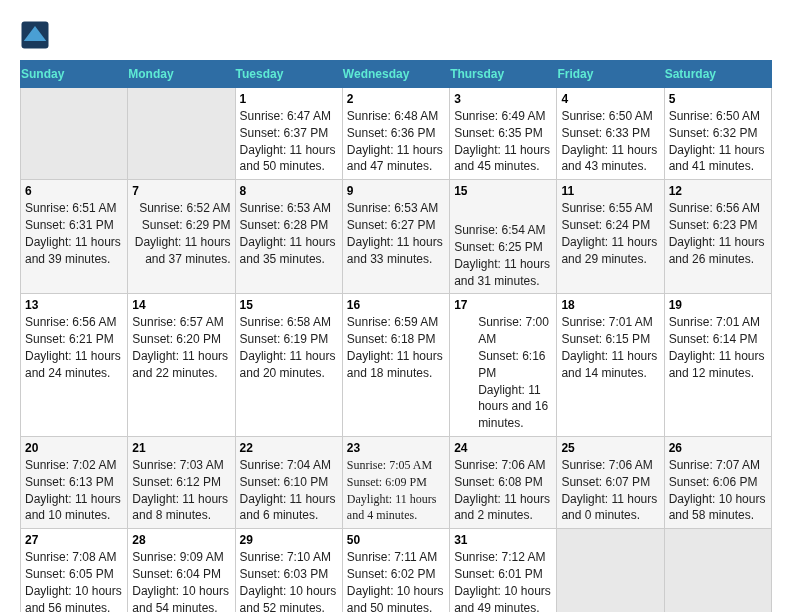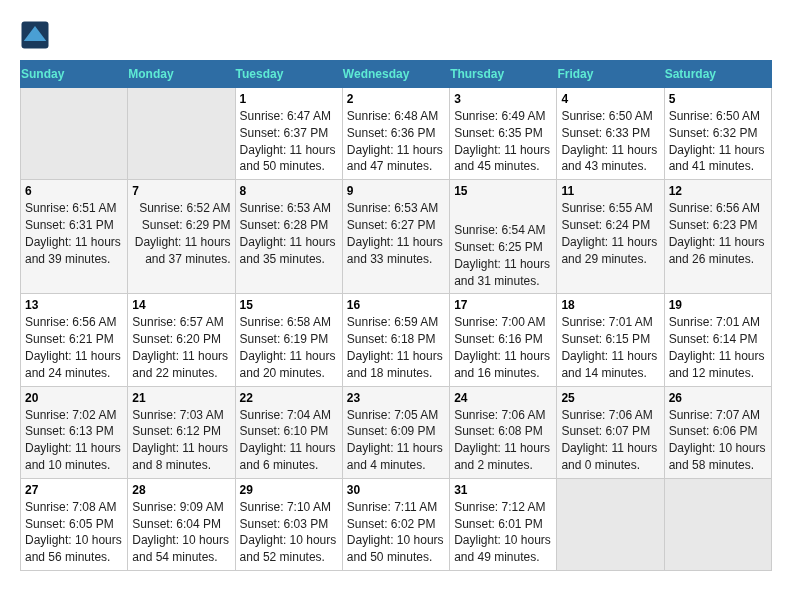--- a/index.html
+++ b/index.html
@@ -220,21 +220,21 @@
 Daylight: 11 hours and 20 minutes.</div>
         </td>
         <td>
           <span class="day-num">16</span>
           <div class="day-info" style="white-space: pre-line;">Sunrise: 6:59 AM
 Sunset: 6:18 PM
 Daylight: 11 hours and 18 minutes.</div>
         </td>
         <td>
           <span class="day-num">17</span>
-          <div class="day-info" style="white-space: pre-line;">Sunrise: 7:00 AM
+          <div class="day-info" style="white-space: pre-line; margin-left: 24px;">Sunrise: 7:00 AM
 Sunset: 6:16 PM
 Daylight: 11 hours and 16 minutes.</div>
         </td>
         <td>
           <span class="day-num">18</span>
           <div class="day-info" style="white-space: pre-line;">Sunrise: 7:01 AM
 Sunset: 6:15 PM
 Daylight: 11 hours and 14 minutes.</div>
         </td>
         <td>
@@ -258,21 +258,21 @@
 Daylight: 11 hours and 8 minutes.</div>
         </td>
         <td>
           <span class="day-num">22</span>
           <div class="day-info" style="white-space: pre-line;">Sunrise: 7:04 AM
 Sunset: 6:10 PM
 Daylight: 11 hours and 6 minutes.</div>
         </td>
         <td>
           <span class="day-num">23</span>
-          <div class="day-info" style="white-space: pre-line;">Sunrise: 7:05 AM
+          <div class="day-info" style="white-space: pre-line; font-family: Liberation Serif, serif;">Sunrise: 7:05 AM
 Sunset: 6:09 PM
 Daylight: 11 hours and 4 minutes.</div>
         </td>
         <td>
           <span class="day-num">24</span>
           <div class="day-info" style="white-space: pre-line;">Sunrise: 7:06 AM
 Sunset: 6:08 PM
 Daylight: 11 hours and 2 minutes.</div>
         </td>
         <td>
@@ -301,21 +301,21 @@
 Sunset: 6:04 PM
 Daylight: 10 hours and 54 minutes.</div>
         </td>
         <td>
           <span class="day-num">29</span>
           <div class="day-info" style="white-space: pre-line;">Sunrise: 7:10 AM
 Sunset: 6:03 PM
 Daylight: 10 hours and 52 minutes.</div>
         </td>
         <td>
-          <span class="day-num">30</span>
+          <span class="day-num">50</span>
           <div class="day-info" style="white-space: pre-line;">Sunrise: 7:11 AM
 Sunset: 6:02 PM
 Daylight: 10 hours and 50 minutes.</div>
         </td>
         <td>
           <span class="day-num">31</span>
           <div class="day-info" style="white-space: pre-line;">Sunrise: 7:12 AM
 Sunset: 6:01 PM
 Daylight: 10 hours and 49 minutes.</div>
         </td>

